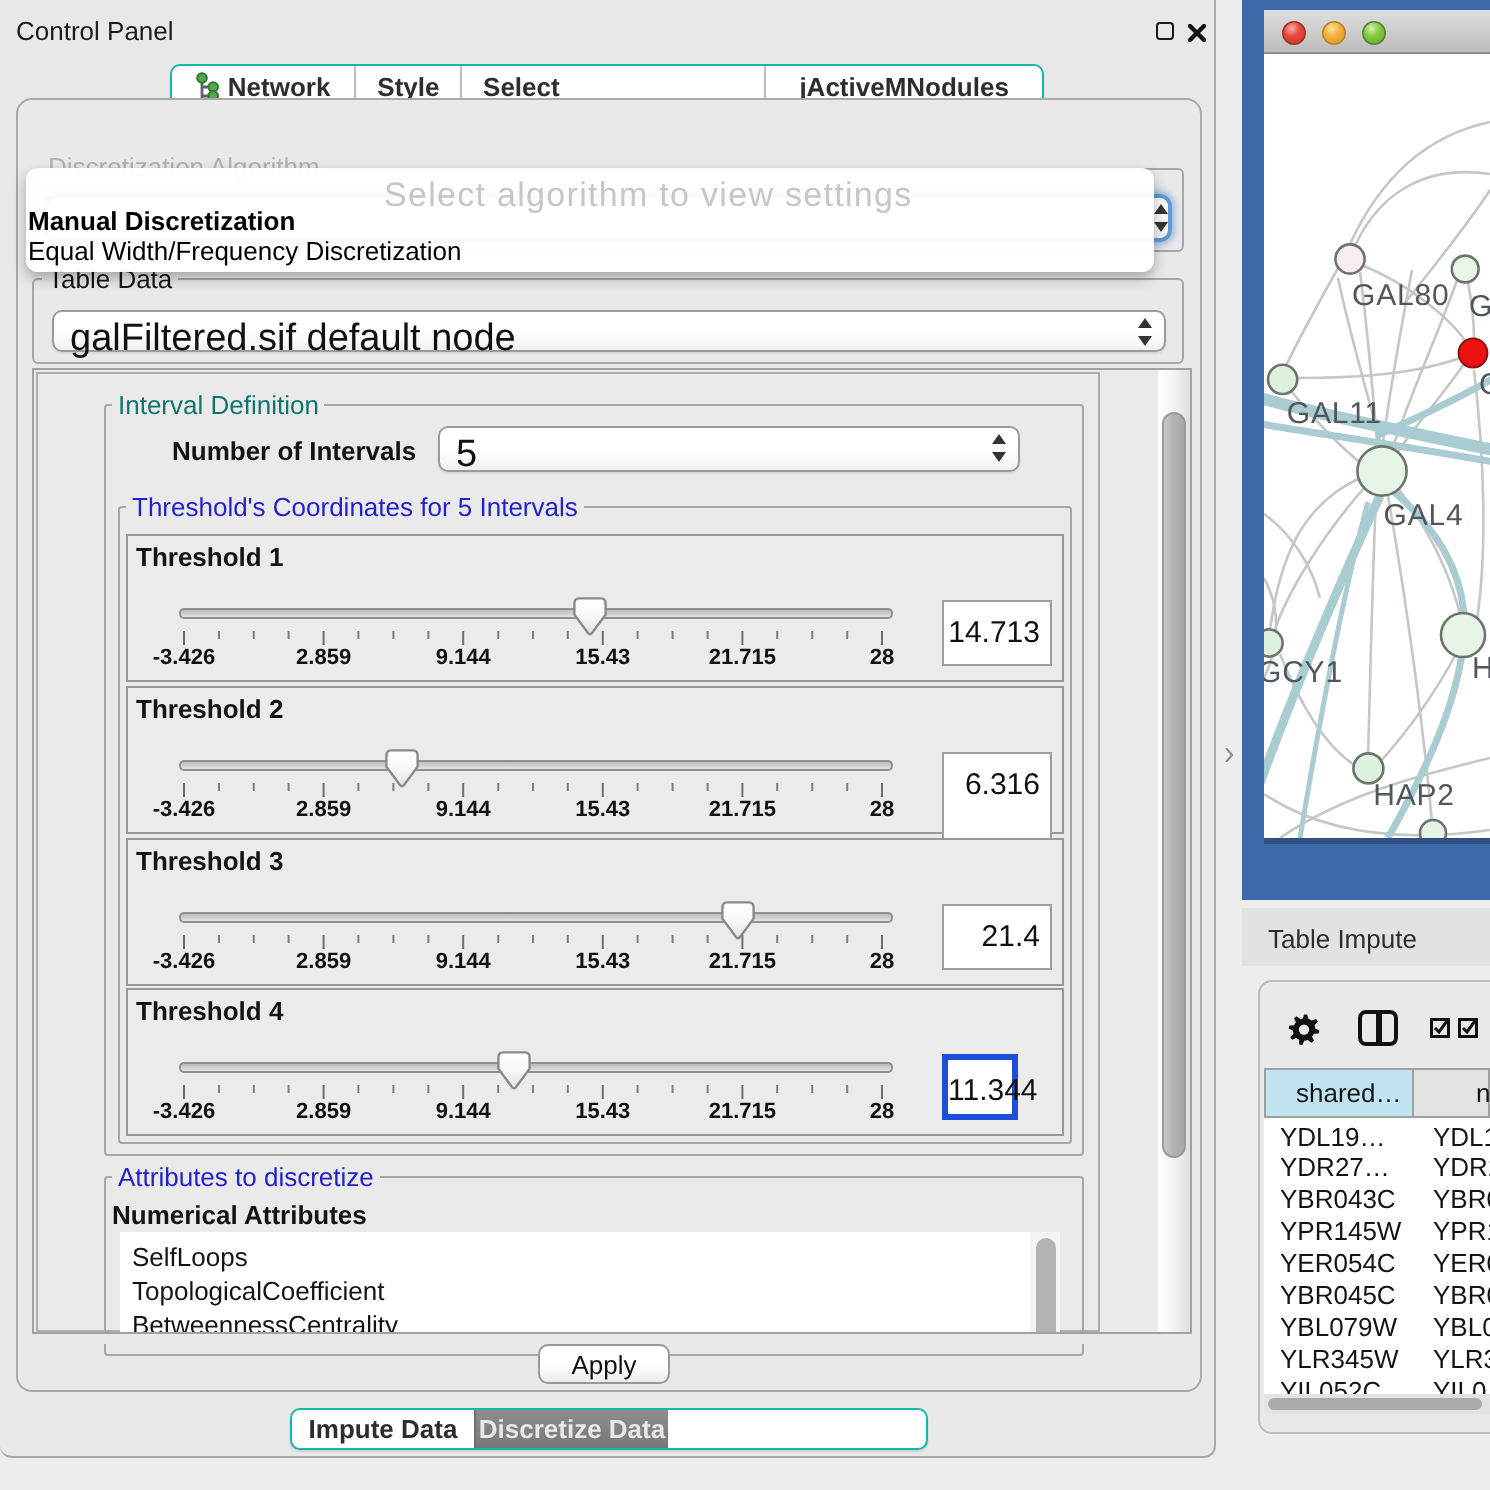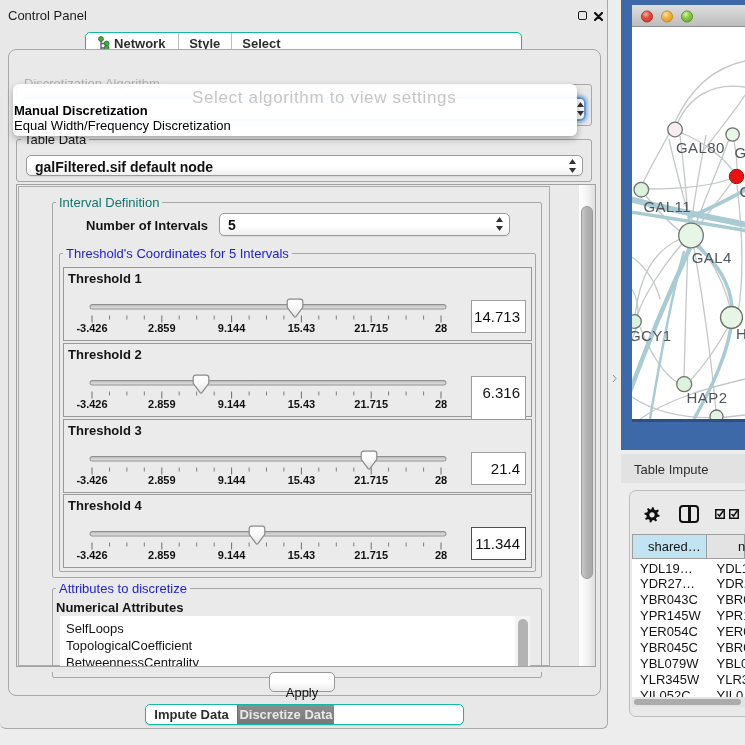--- a/index.html
+++ b/index.html
@@ -3,21 +3,21 @@
 <style>
 * { margin:0; padding:0; box-sizing:border-box; }
 html,body { width:745px; height:745px; overflow:hidden; }
 body { font-family:"Liberation Sans", sans-serif; background:#ededed; position:relative; }
 .abs { position:absolute; }
 .grp { position:absolute; border:1px solid #a7a7a7; border-radius:3px; }
 .grplbl { position:absolute; font-size:13px; background:#e9e9e9; padding:0 3px; white-space:nowrap; line-height:13px; }
 .combo { position:absolute; border:1px solid #9b9b9b; border-radius:5px;
   background:linear-gradient(#ffffff 0%, #ffffff 55%, #f0f0f0 100%);
   box-shadow:0 1px 1px rgba(0,0,0,0.08); }
-.combo .ctext { position:absolute; left:8px; top:3px; font-size:14px; color:#111; white-space:nowrap;font-weight:bold; }
+.combo .ctext { position:absolute; left:8px; top:3px; font-size:19px; color:#111; white-space:nowrap; }
 .carr { position:absolute; right:6px; top:3px; width:7px; height:14px; }
 .tabstrip { position:absolute; background:#ffffff; border:1px solid #14b8a6; border-radius:5px;
   box-shadow:0 1px 1px rgba(0,0,0,0.12); overflow:hidden; display:flex; }
 .tabseg { height:100%; font-size:13px; font-weight:600; color:#2d2d2d; text-align:center;
   display:flex; align-items:center; justify-content:center; border-left:1px solid #bdbdbd; }
 .tabseg.first { border-left:none; }
 .tabseg.sel { background:linear-gradient(#8d8d8d,#787878); color:#e8e8e8; border-left-color:#6f6f6f; }
 .bold13 { position:absolute; font-size:13px; font-weight:700; color:#141414; white-space:nowrap; }
 .txt13 { position:absolute; font-size:13px; color:#141414; white-space:nowrap; }
 </style></head>
@@ -32,20 +32,21 @@
 <div class="tabstrip" style="left:85px;top:32px;width:437px;height:23px;">
 <div class="tabseg first" style="width:91.5px;"><svg width="12" height="15" viewBox="0 0 12 15" style="margin-right:4px;">
         <path d="M3 4 V13 M3 7.5 H7 M3 12 H7" stroke="#5a6273" stroke-width="1.4" fill="none"></path>
         <circle cx="3" cy="3" r="2.4" fill="#53a553" stroke="#2c7a2c" stroke-width="1"></circle>
         <circle cx="8.6" cy="7.5" r="2.4" fill="#53a553" stroke="#2c7a2c" stroke-width="1"></circle>
         <circle cx="8.6" cy="12" r="2.4" fill="#53a553" stroke="#2c7a2c" stroke-width="1"></circle>
       </svg>Network</div>
 <div class="tabseg" style="width:53.5px;">Style</div>
 <div class="tabseg" style="width:60px;">Select</div>
 <div class="tabseg sel" style="width:92.5px;margin-top:24px;">Cyni Toolbox</div>
+<div class="tabseg" style="width:139.5px;">jActiveMNodules</div>
 </div>
 <div class="abs" style="left:8px;top:49px;width:593px;height:647px;background:#e9e9e9;border:1px solid #a9a9a9;border-radius:8px;"></div>
 <div class="grp" style="left:16px;top:84px;width:576px;height:42px;"></div>
 <div class="grplbl" style="left:21px;top:77px;color:#b2b2b2;">Discretization Algorithm</div>
 <div class="abs" style="left:22px;top:97px;width:564px;height:24px;border-radius:6px;background:linear-gradient(#ffffff,#f2f2f2);border:2.5px solid #5d9ad6;box-shadow:0 0 3px 1.5px rgba(90,150,215,0.55);"></div>
 <svg class="abs" style="left:576.5px;top:102px;" width="7" height="14" viewBox="0 0 7 14">
     <path d="M3.5 0 L7 5 H0 Z" fill="#333"></path>
     <path d="M3.5 14 L0 9 H7 Z" fill="#333"></path>
   </svg>
 <div class="grp" style="left:16px;top:139px;width:576px;height:43px;"></div>
@@ -222,33 +223,33 @@
     <text x="29.0" y="65" font-size="11" font-weight="bold" fill="#111" text-anchor="middle" font-family="Liberation Sans, sans-serif">-3.426</text>
     <text x="98.8" y="65" font-size="11" font-weight="bold" fill="#111" text-anchor="middle" font-family="Liberation Sans, sans-serif">2.859</text>
     <text x="168.6" y="65" font-size="11" font-weight="bold" fill="#111" text-anchor="middle" font-family="Liberation Sans, sans-serif">9.144</text>
     <text x="238.4" y="65" font-size="11" font-weight="bold" fill="#111" text-anchor="middle" font-family="Liberation Sans, sans-serif">15.43</text>
     <text x="308.2" y="65" font-size="11" font-weight="bold" fill="#111" text-anchor="middle" font-family="Liberation Sans, sans-serif">21.715</text>
     <text x="378.0" y="65" font-size="11" font-weight="bold" fill="#111" text-anchor="middle" font-family="Liberation Sans, sans-serif">28</text>
     <g transform="translate(185.5,31.5)">
       <path d="M3.2 0.7 H13.8 Q16.3 0.7 16.3 3.2 V8.8 L9.6 17.9 Q8.5 19.3 7.4 17.9 L0.7 8.8 V3.2 Q0.7 0.7 3.2 0.7 Z" fill="url(#thm)" stroke="#8a8a8a" stroke-width="1.2"></path>
     </g>
   </svg>
-<div class="abs" style="left:471px;top:526.5px;width:55px;height:33px;background:#ffffff;border:1px solid #1d4ed8;font-size:15px;color:#111;text-align:right;padding:7px 5px 0 0;">11.344</div>
+<div class="abs" style="left:471px;top:526.5px;width:38px;height:33px;background:#ffffff;border:3px solid #1d4ed8;font-size:15px;color:#111;text-align:right;padding:7px 5px 0 0;">11.344</div>
 <div class="grp" style="left:52px;top:588px;width:490px;height:90px;border-radius:2px;"></div>
 <div class="grplbl" style="left:56px;top:582px;color:#2222cc;background:#eaeaea;">Attributes to discretize</div>
 <div class="bold13" style="left:56px;top:600px;">Numerical Attributes</div>
 <div class="abs" style="left:60px;top:616px;width:470px;height:50px;background:#ffffff;"></div>
 <div class="txt13" style="left:66px;top:621px;">SelfLoops</div>
 <div class="txt13" style="left:66px;top:638px;">TopologicalCoefficient</div>
 <div class="txt13" style="left:66px;top:655px;">BetweennessCentrality</div>
 <div class="abs" style="left:515px;top:616px;width:15px;height:50px;background:#f4f4f4;"></div>
 <div class="abs" style="left:517.5px;top:619px;width:10px;height:47px;border-radius:5px 5px 0 0;background:#b3b3b3;"></div>
 <div class="abs" style="left:17px;top:666px;width:562px;height:6px;background:#e8e8e8;"></div>
 <div class="abs" style="left:16px;top:666px;width:580px;height:1px;background:#a2a2a2;"></div>
-<div class="abs" style="left:269px;top:672px;width:66px;height:19.5px;border:1px solid #989898;border-radius:5px;background:linear-gradient(#ffffff,#ffffff 50%,#ececec);font-size:13px;color:#111;text-align:center;padding-top:12px;">Apply</div>
+<div class="abs" style="left:269px;top:672px;width:66px;height:19.5px;border:1px solid #989898;border-radius:5px;background:linear-gradient(#ffffff,#ffffff 50%,#ececec);font-size:13px;color:#111;text-align:center;padding-top:2px;">Apply</div>
 <div class="tabstrip" style="left:145px;top:704px;width:319px;height:20.5px;">
 <div class="tabseg first" style="width:91px;">Impute Data</div>
 <div class="tabseg sel" style="width:97px;">Discretize Data</div>
 </div>
 <div class="abs" style="left:612px;top:368px;width:5px;height:7px;"><svg width="5" height="7">
       <path d="M1 0 L4 3.5 L1 7" stroke="#8a8a8a" stroke-width="1" fill="none"></path>
     </svg></div>
 <div class="abs" style="left:621px;top:0;width:124px;height:450px;background:#3d69a8;"></div>
 <div class="abs" style="left:632px;top:5px;width:113px;height:22px;background:linear-gradient(#dedede,#bdbdbd);border-bottom:1px solid #8e8e8e;"></div>
 <svg class="abs" style="left:632px;top:5px;" width="113" height="22">

